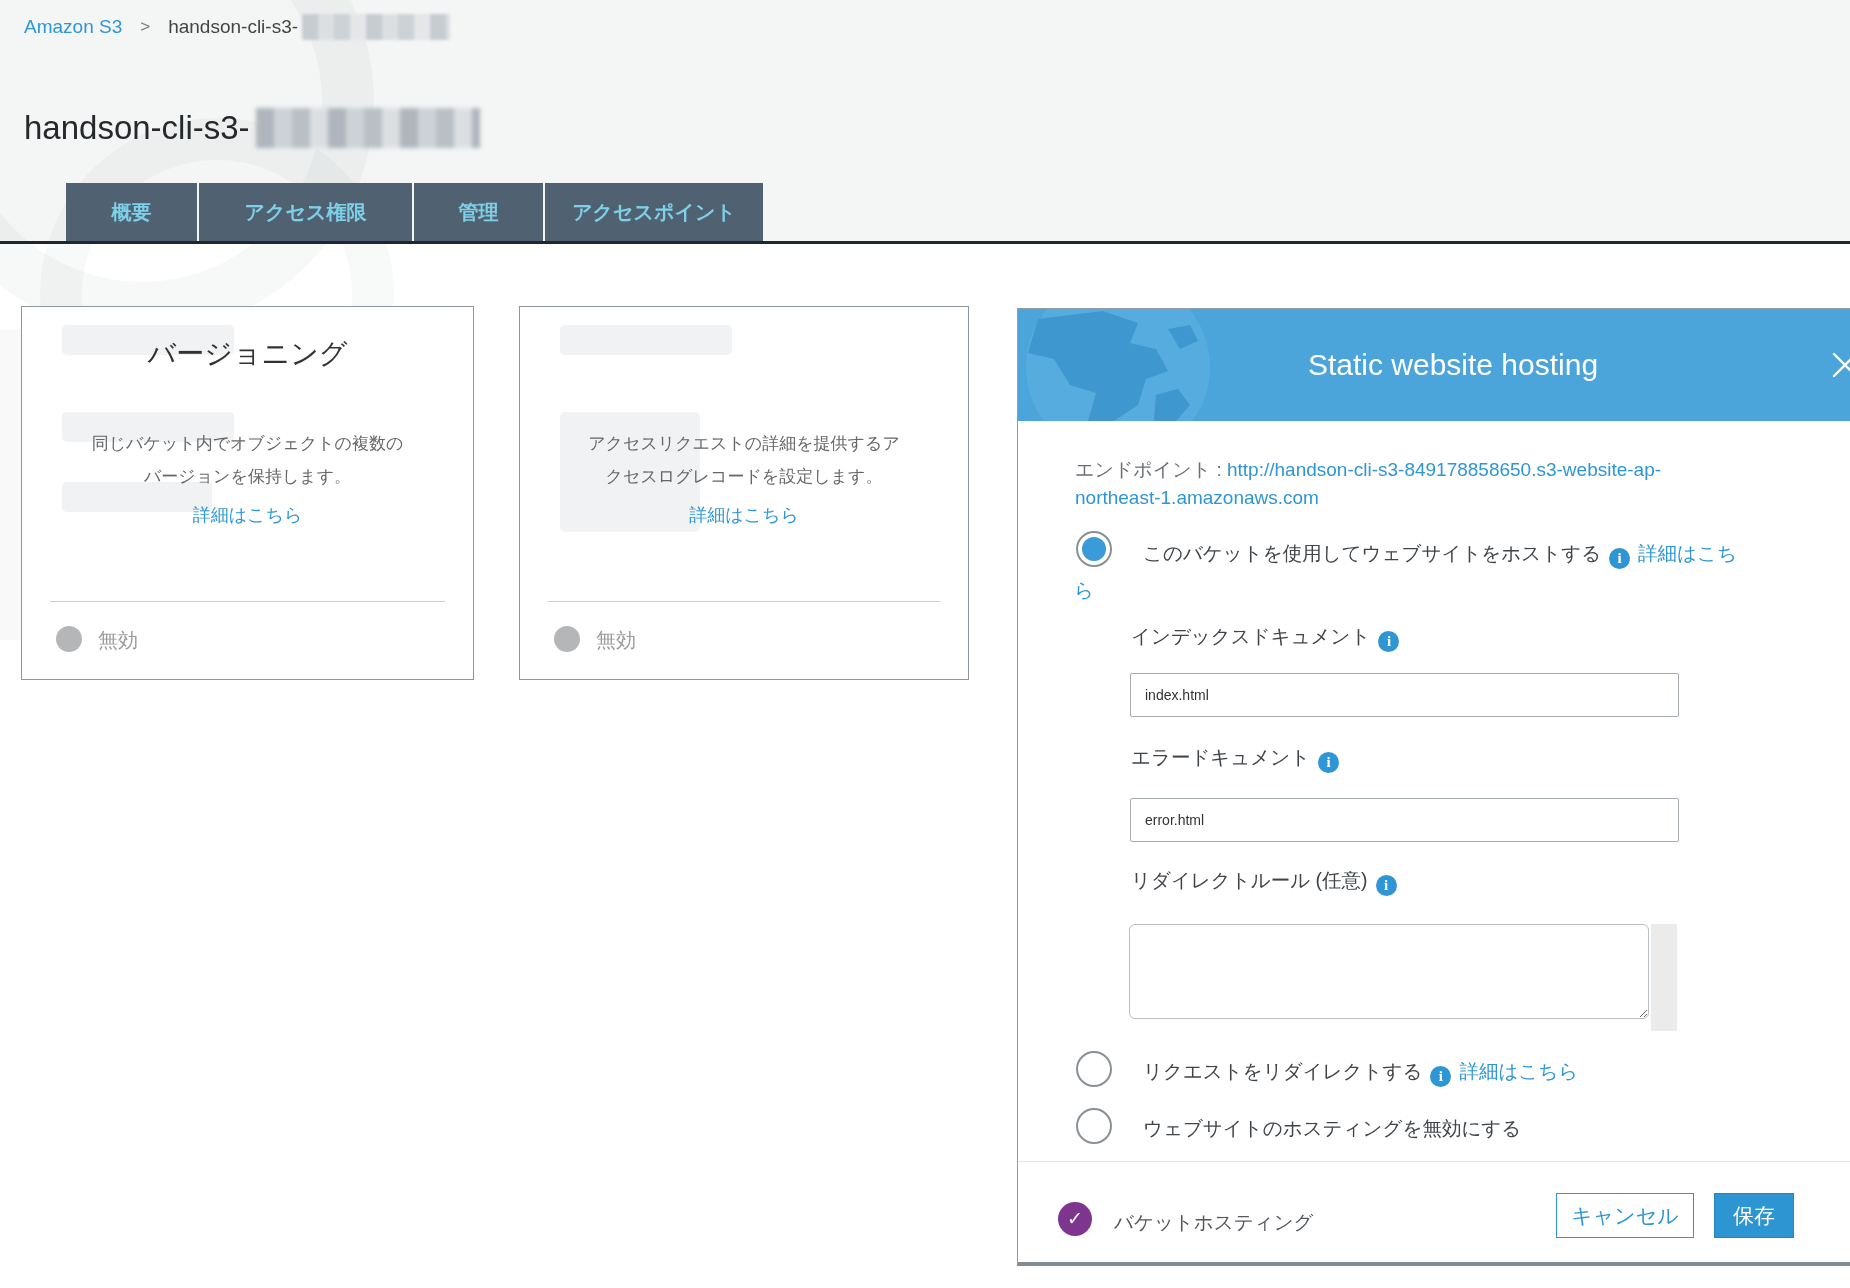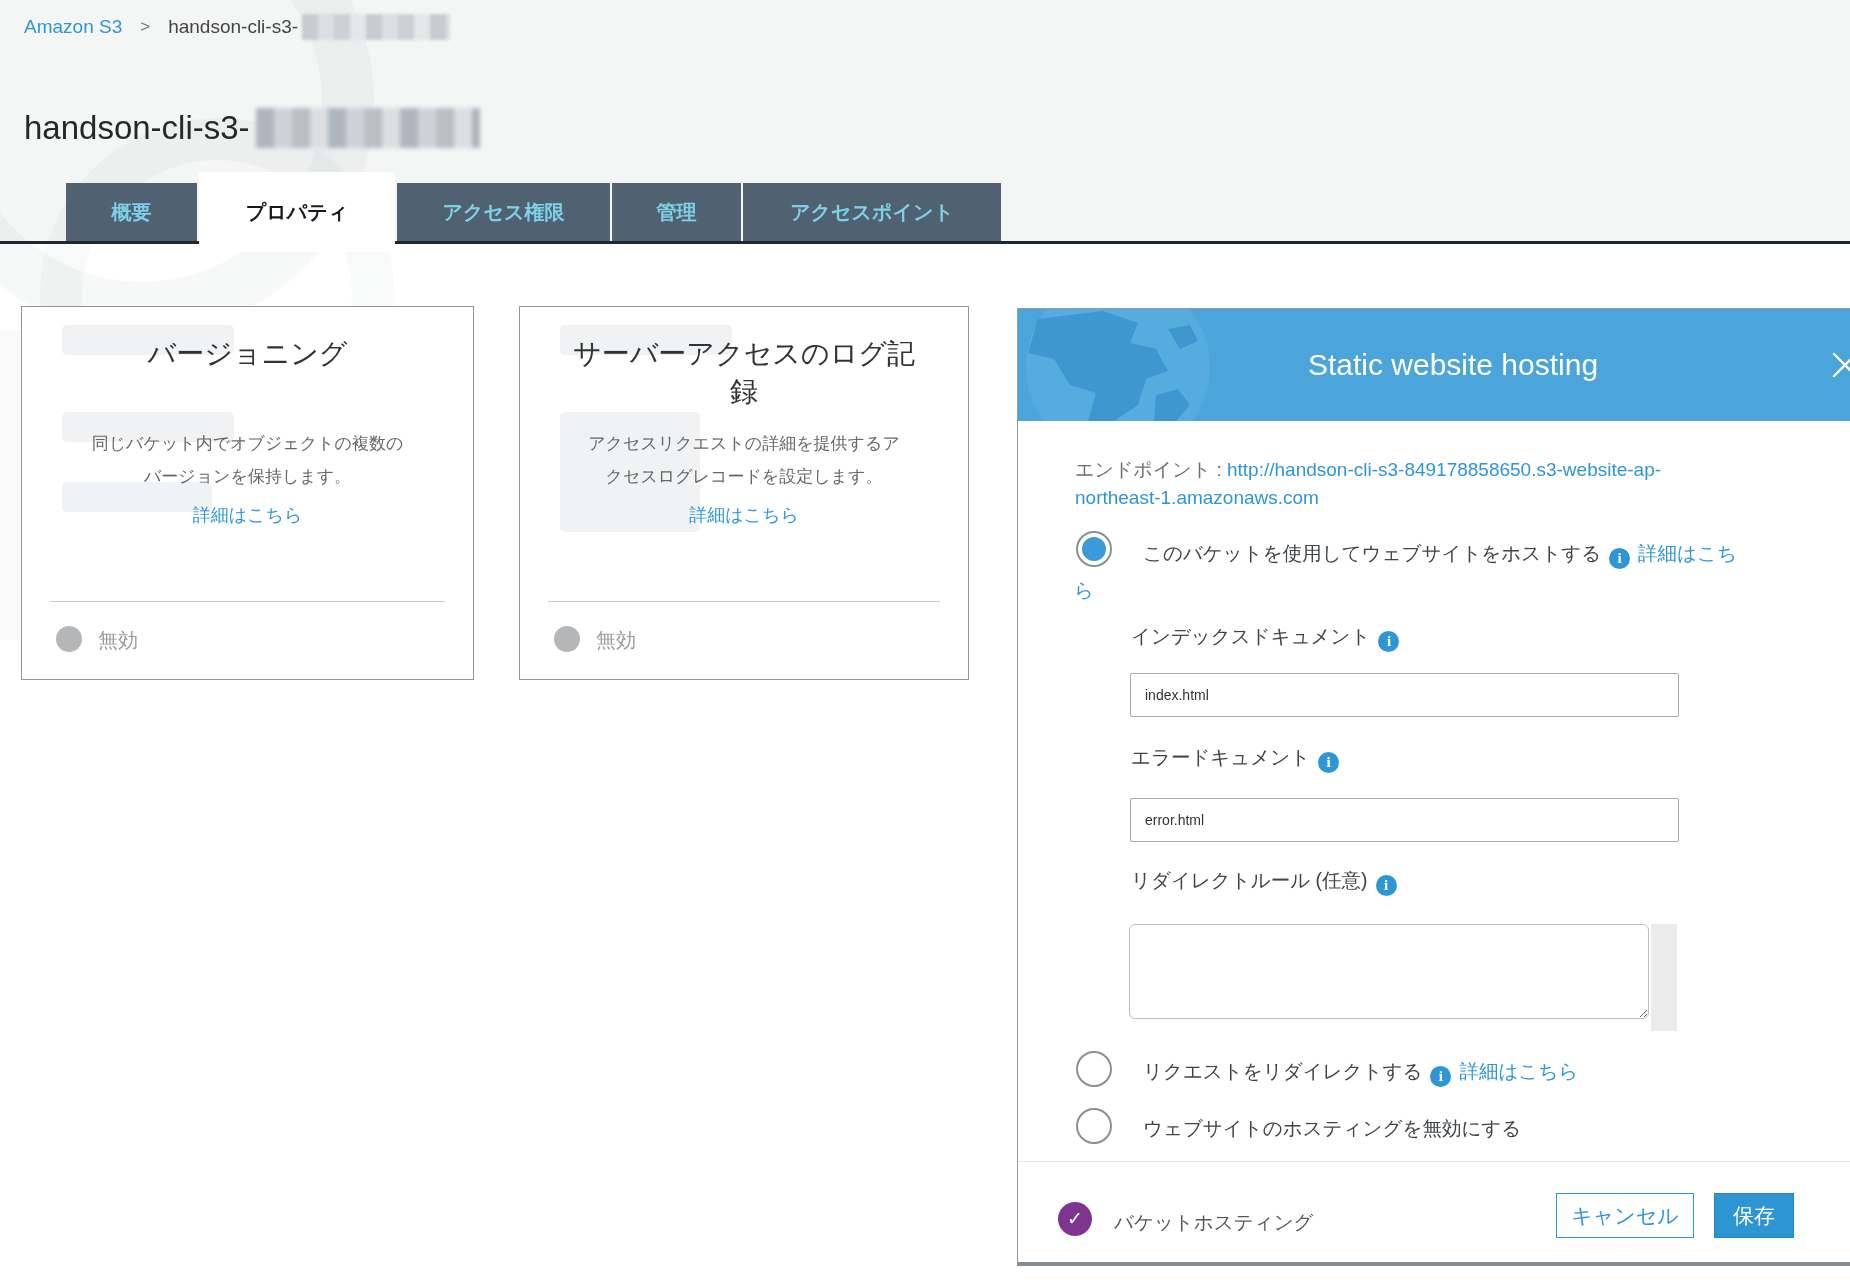--- a/index.html
+++ b/index.html
@@ -114,24 +114,23 @@
     <span class="blob bc-blob"></span>
   </div>
 
   <div class="page-title">
     <span>handson-cli-s3-</span>
     <span class="title-blob"></span>
   </div>
 
   <div class="tabs">
     <div class="tab" style="width:131px">概要</div>
-    <div class="tab active" style="width:196px">プロパティ</div>
     <div class="tab" style="width:213px">アクセス権限</div>
     <div class="tab" style="width:129px">管理</div>
-    <div class="tab" style="width:258px">アクセスポイント</div>
+    <div class="tab" style="width:218px">アクセスポイント</div>
   </div>
   <div class="tab-underline"></div>
 
   <div class="card" style="left:21px;width:451px;">
     <div class="card-bar" style="top:18px"></div>
     <div class="card-bar" style="top:105px"></div>
     <div class="card-bar" style="top:175px;width:150px"></div>
     <div class="card-title">
       <span class="inner">バージョニング</span>
     </div>
@@ -140,23 +139,20 @@
     </div>
     <a class="card-link">詳細はこちら</a>
     <div class="card-sep"></div>
     <div class="status-circle"></div>
     <div class="status-text">無効</div>
   </div>
 
   <div class="card" style="left:519px;width:448px;">
     <div class="card-bar" style="top:18px"></div>
     <div class="card-bar" style="top:105px;height:120px;width:140px"></div>
-    <div class="card-title">
-      <span class="inner">サーバーアクセスのログ記録</span>
-    </div>
     <div class="card-desc">
       <span class="inner">アクセスリクエストの詳細を提供するアクセスログレコードを設定します。</span>
     </div>
     <a class="card-link">詳細はこちら</a>
     <div class="card-sep"></div>
     <div class="status-circle"></div>
     <div class="status-text">無効</div>
   </div>
 
   <div class="panel">

